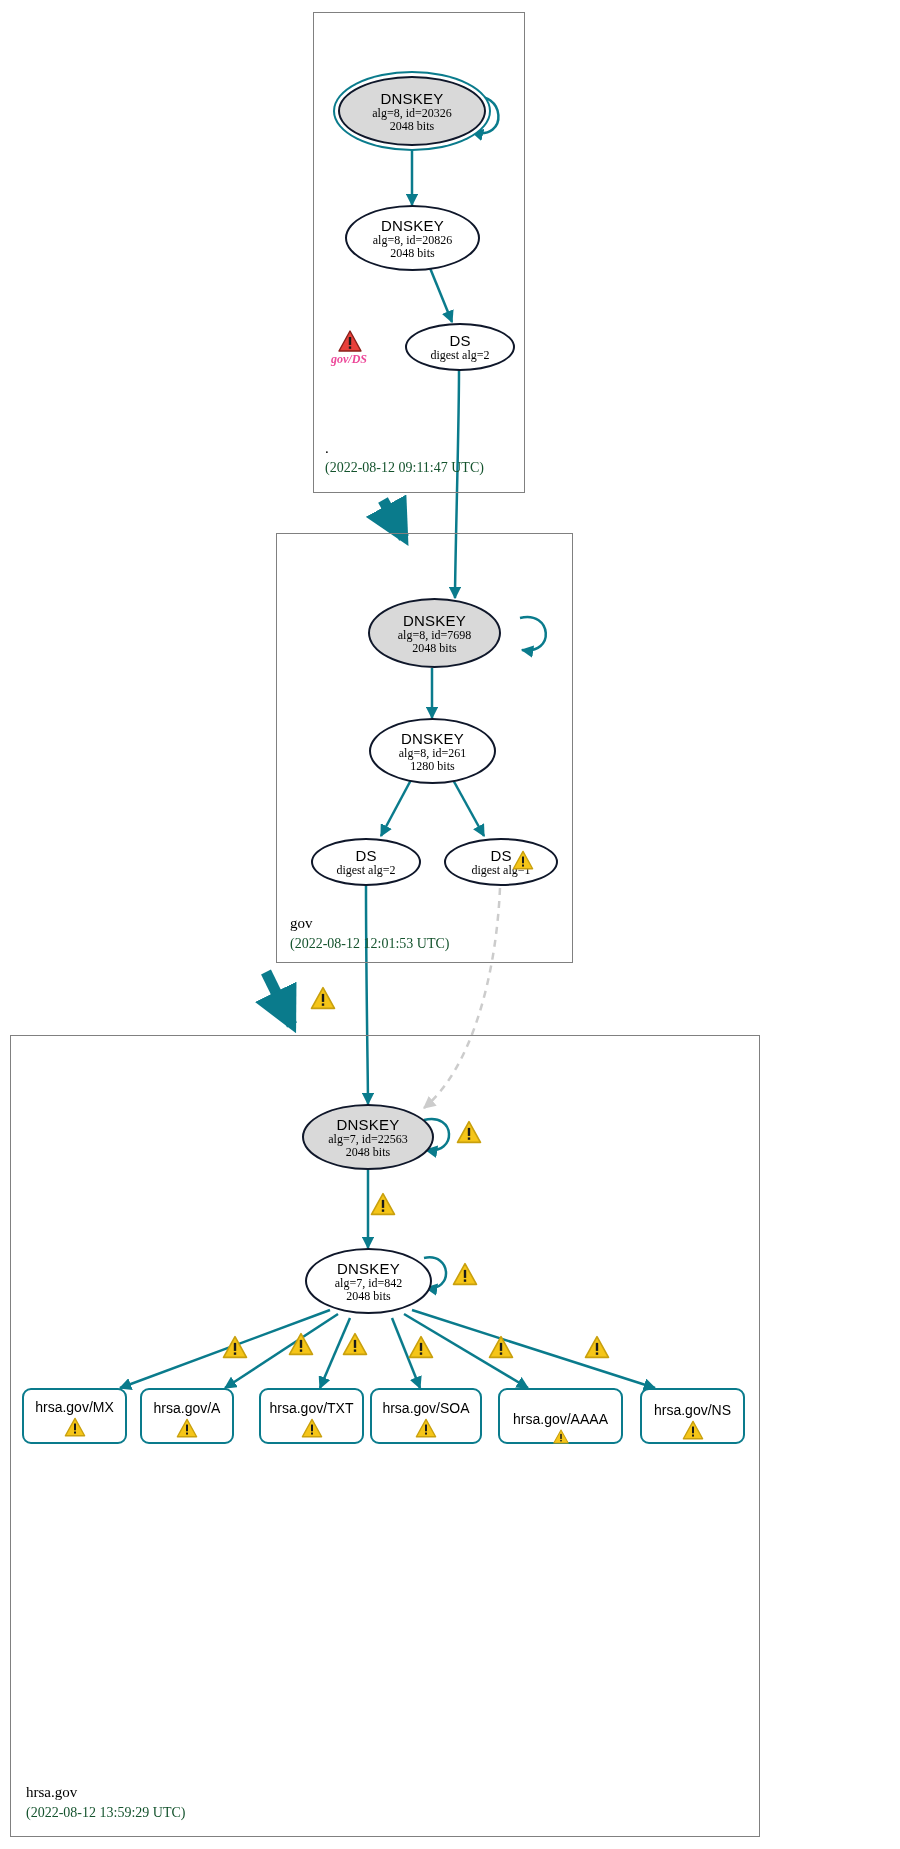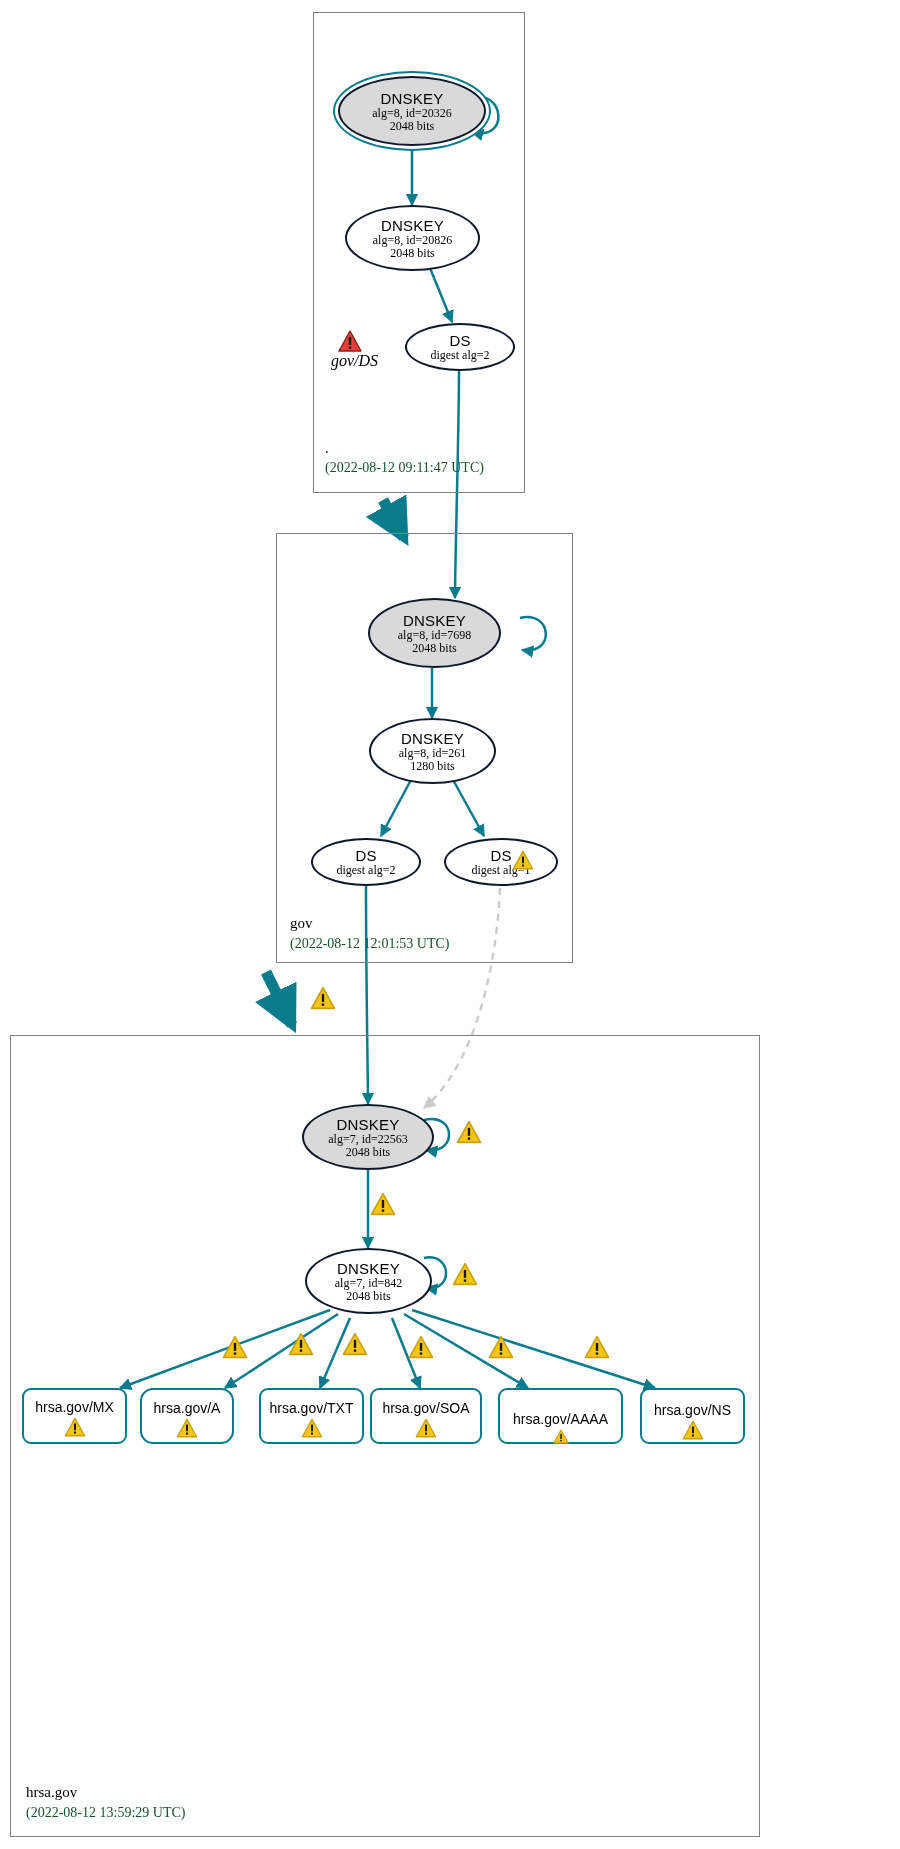--- a/index.html
+++ b/index.html
@@ -88,23 +88,24 @@
   .warn.small { width: 22px; height: 20px; }
   .err {
     position: absolute;
     width: 24px;
     height: 22px;
   }
   .err-label {
     position: absolute;
     font-family: "Liberation Serif", serif;
     font-style: italic;
-    font-size: 16px;
-    color: #000000;
+    font-size: 12px;
+    color: #ec4899;
     white-space: nowrap;
+    font-weight: bold;
   }
 </style>
 </head>
 <body>
 
 <svg id="canvas" xmlns="http://www.w3.org/2000/svg">
   <defs>
     <marker id="arrow" viewBox="0 0 10 10" refX="9" refY="5" markerWidth="5" markerHeight="5" orient="auto-start-reverse">
       <path d="M 0 0 L 10 5 L 0 10 z" fill="#0a7b8c"></path>
     </marker>
@@ -284,21 +285,21 @@
 
 <div class="node rrbox" style="left:22px; top:1388px; width:105px; height:56px;">
   <div class="rr-label" style="margin-top:1px;">hrsa.gov/MX</div>
   <svg class="warn small" style="position:relative; left:0; top:2px;" viewBox="0 0 24 22">
     <path d="M12 1.5 L22.6 20.6 L1.4 20.6 Z" fill="#f5c518" stroke="#c9a00d" stroke-width="1.5" stroke-linejoin="round"></path>
     <rect x="10.9" y="7.2" width="2.2" height="7.4" fill="#1a1a1a"></rect>
       <rect x="10.9" y="16" width="2.2" height="2.2" fill="#1a1a1a"></rect>
   </svg>
 </div>
 
-<div class="node rrbox" style="left:140px; top:1388px; width:94px; height:56px;border-radius:13px;">
+<div class="node rrbox" style="left:140px; top:1388px; width:94px; height:56px;">
   <div class="rr-label" style="margin-top:3px;">hrsa.gov/A</div>
   <svg class="warn small" style="position:relative; left:0; top:2px;" viewBox="0 0 24 22">
     <path d="M12 1.5 L22.6 20.6 L1.4 20.6 Z" fill="#f5c518" stroke="#c9a00d" stroke-width="1.5" stroke-linejoin="round"></path>
     <rect x="10.9" y="7.2" width="2.2" height="7.4" fill="#1a1a1a"></rect>
       <rect x="10.9" y="16" width="2.2" height="2.2" fill="#1a1a1a"></rect>
   </svg>
 </div>
 
 <div class="node rrbox" style="left:259px; top:1388px; width:105px; height:56px;">
   <div class="rr-label" style="margin-top:3px;">hrsa.gov/TXT</div>

